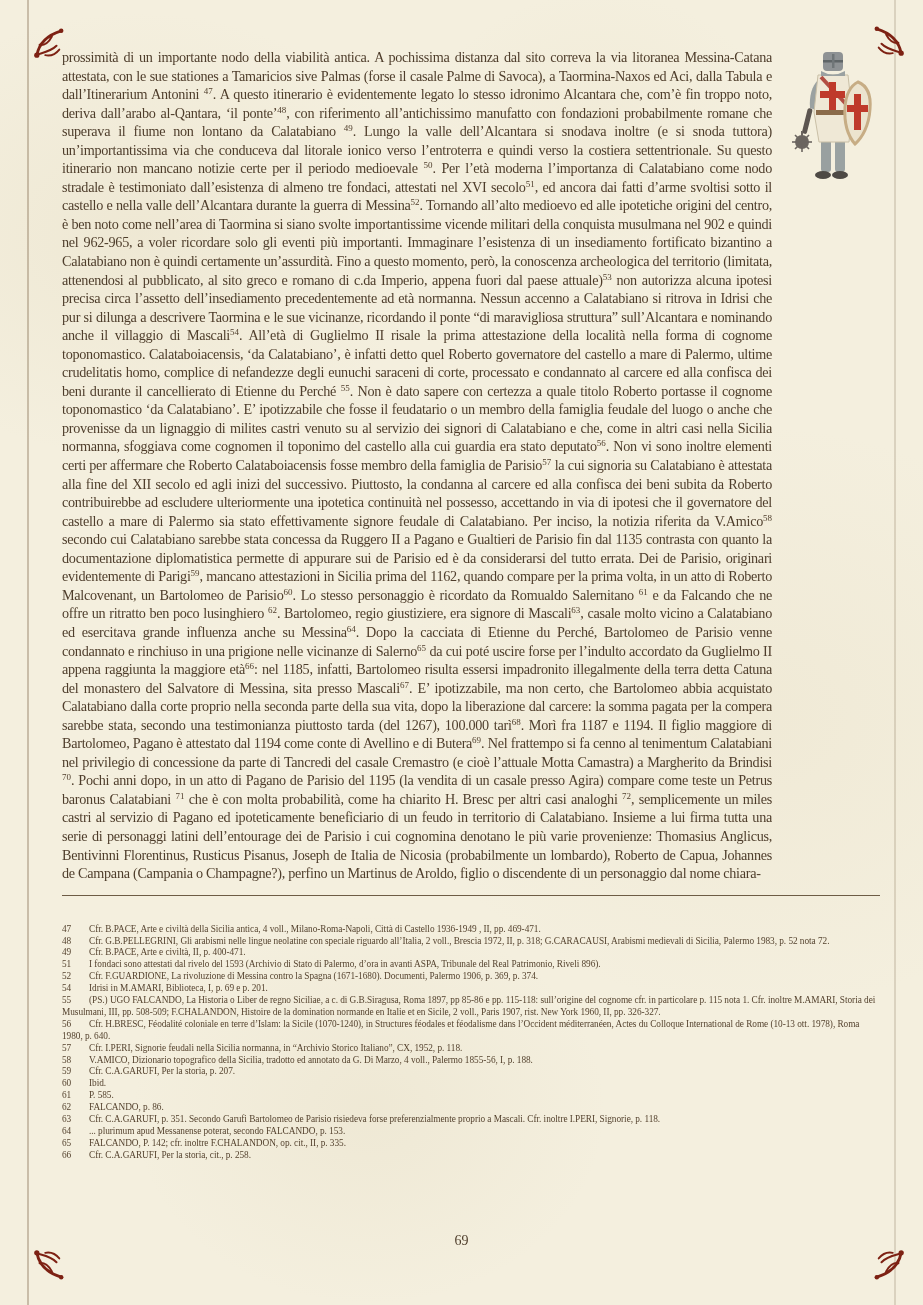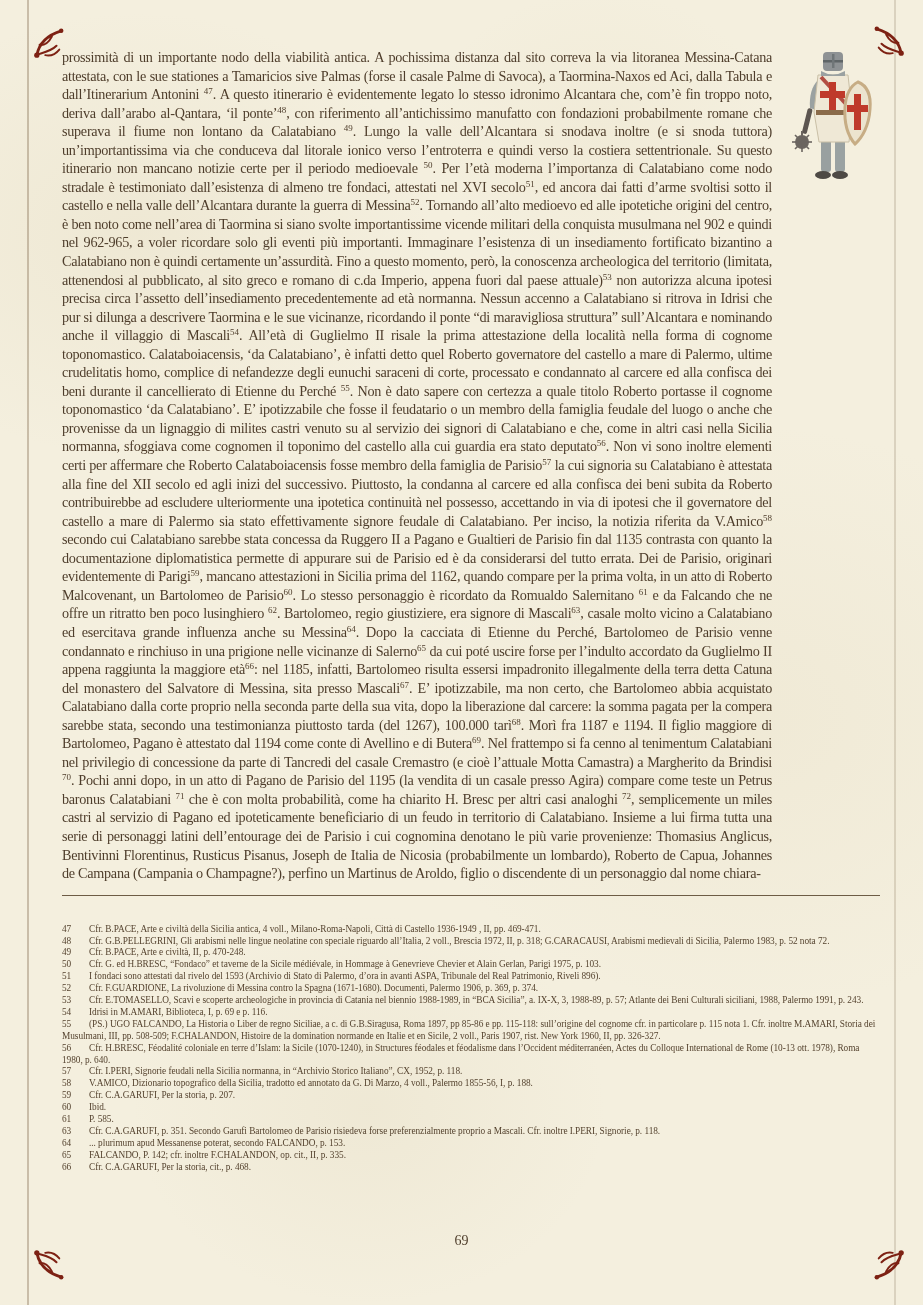--- a/index.html
+++ b/index.html
@@ -169,34 +169,33 @@
       <rect x="59" y="55" width="21" height="7" fill="#bf3a2b"></rect>
     </svg>
 
     <p class="bodytext">prossimità di un importante nodo della viabilità antica. A pochissima distanza dal sito correva la via litoranea Messina-Catana attestata, con le sue stationes a Tamaricios sive Palmas (forse il casale Palme di Savoca), a Taormina-Naxos ed Aci, dalla Tabula e dall’Itinerarium Antonini <sup>47</sup>. A questo itinerario è evidentemente legato lo stesso idronimo Alcantara che, com’è fin troppo noto, deriva dall’arabo al-Qantara, ‘il ponte’<sup>48</sup>, con riferimento all’antichissimo manufatto con fondazioni probabilmente romane che superava il fiume non lontano da Calatabiano <sup>49</sup>. Lungo la valle dell’Alcantara si snodava inoltre (e si snoda tuttora) un’importantissima via che conduceva dal litorale ionico verso l’entroterra e quindi verso la costiera settentrionale. Su questo itinerario non mancano notizie certe per il periodo medioevale <sup>50</sup>. Per l’età moderna l’importanza di Calatabiano come nodo stradale è testimoniato dall’esistenza di almeno tre fondaci, attestati nel XVI secolo<sup>51</sup>, ed ancora dai fatti d’arme svoltisi sotto il castello e nella valle dell’Alcantara durante la guerra di Messina<sup>52</sup>. Tornando all’alto medioevo ed alle ipotetiche origini del centro, è ben noto come nell’area di Taormina si siano svolte importantissime vicende militari della conquista musulmana nel 902 e quindi nel 962-965, a voler ricordare solo gli eventi più importanti. Immaginare l’esistenza di un insediamento fortificato bizantino a Calatabiano non è quindi certamente un’assurdità. Fino a questo momento, però, la conoscenza archeologica del territorio (limitata, attenendosi al pubblicato, al sito greco e romano di c.da Imperio, appena fuori dal paese attuale)<sup>53</sup> non autorizza alcuna ipotesi precisa circa l’assetto dell’insediamento precedentemente ad età normanna. Nessun accenno a Calatabiano si ritrova in Idrisi che pur si dilunga a descrivere Taormina e le sue vicinanze, ricordando il ponte “di maravigliosa struttura” sull’Alcantara e nominando anche il villaggio di Mascali<sup>54</sup>. All’età di Guglielmo II risale la prima attestazione della località nella forma di cognome toponomastico. Calataboiacensis, ‘da Calatabiano’, è infatti detto quel Roberto governatore del castello a mare di Palermo, ultime crudelitatis homo, complice di nefandezze degli eunuchi saraceni di corte, processato e condannato al carcere ed alla confisca dei beni durante il cancellierato di Etienne du Perché <sup>55</sup>. Non è dato sapere con certezza a quale titolo Roberto portasse il cognome toponomastico ‘da Calatabiano’. E’ ipotizzabile che fosse il feudatario o un membro della famiglia feudale del luogo o anche che provenisse da un lignaggio di milites castri venuto su al servizio dei signori di Calatabiano e che, come in altri casi nella Sicilia normanna, sfoggiava come cognomen il toponimo del castello alla cui guardia era stato deputato<sup>56</sup>. Non vi sono inoltre elementi certi per affermare che Roberto Calataboiacensis fosse membro della famiglia de Parisio<sup>57</sup> la cui signoria su Calatabiano è attestata alla fine del XII secolo ed agli inizi del successivo. Piuttosto, la condanna al carcere ed alla confisca dei beni subita da Roberto contribuirebbe ad escludere ulteriormente una ipotetica continuità nel possesso, accettando in via di ipotesi che il governatore del castello a mare di Palermo sia stato effettivamente signore feudale di Calatabiano. Per inciso, la notizia riferita da V.Amico<sup>58</sup> secondo cui Calatabiano sarebbe stata concessa da Ruggero II a Pagano e Gualtieri de Parisio fin dal 1135 contrasta con quanto la documentazione diplomatistica permette di appurare sui de Parisio ed è da considerarsi del tutto errata. Dei de Parisio, originari evidentemente di Parigi<sup>59</sup>, mancano attestazioni in Sicilia prima del 1162, quando compare per la prima volta, in un atto di Roberto Malcovenant, un Bartolomeo de Parisio<sup>60</sup>. Lo stesso personaggio è ricordato da Romualdo Salernitano <sup>61</sup> e da Falcando che ne offre un ritratto ben poco lusinghiero <sup>62</sup>. Bartolomeo, regio giustiziere, era signore di Mascali<sup>63</sup>, casale molto vicino a Calatabiano ed esercitava grande influenza anche su Messina<sup>64</sup>. Dopo la cacciata di Etienne du Perché, Bartolomeo de Parisio venne condannato e rinchiuso in una prigione nelle vicinanze di Salerno<sup>65</sup> da cui poté uscire forse per l’indulto accordato da Guglielmo II appena raggiunta la maggiore età<sup>66</sup>: nel 1185, infatti, Bartolomeo risulta essersi impadronito illegalmente della terra detta Catuna del monastero del Salvatore di Messina, sita presso Mascali<sup>67</sup>. E’ ipotizzabile, ma non certo, che Bartolomeo abbia acquistato Calatabiano dalla corte proprio nella seconda parte della sua vita, dopo la liberazione dal carcere: la somma pagata per la compera sarebbe stata, secondo una testimonianza piuttosto tarda (del 1267), 100.000 tarì<sup>68</sup>. Morì fra 1187 e 1194. Il figlio maggiore di Bartolomeo, Pagano è attestato dal 1194 come conte di Avellino e di Butera<sup>69</sup>. Nel frattempo si fa cenno al tenimentum Calatabiani nel privilegio di concessione da parte di Tancredi del casale Cremastro (e cioè l’attuale Motta Camastra) a Margherito da Brindisi <sup>70</sup>. Pochi anni dopo, in un atto di Pagano de Parisio del 1195 (la vendita di un casale presso Agira) compare come teste un Petrus baronus Calatabiani <sup>71</sup> che è con molta probabilità, come ha chiarito H. Bresc per altri casi analoghi <sup>72</sup>, semplicemente un miles castri al servizio di Pagano ed ipoteticamente beneficiario di un feudo in territorio di Calatabiano. Insieme a lui firma tutta una serie di personaggi latini dell’entourage dei de Parisio i cui cognomina denotano le più varie provenienze: Thomasius Anglicus, Bentivinni Florentinus, Rusticus Pisanus, Joseph de Italia de Nicosia (probabilmente un lombardo), Roberto de Capua, Johannes de Campana (Campania o Champagne?), perfino un Martinus de Aroldo, figlio o discendente di un personaggio dal nome chiara-</p>
 
     <hr class="fn-rule">
 
     <div class="footnotes">
         <p class="fn"><span class="fn-num">47</span><span>Cfr. B.PACE, Arte e civiltà  della Sicilia antica, 4 voll., Milano-Roma-Napoli, Città di Castello 1936-1949 , II, pp. 469-471.</span></p>
         <p class="fn"><span class="fn-num">48</span><span>Cfr. G.B.PELLEGRINI,  Gli arabismi nelle lingue neolatine con speciale riguardo all’Italia, 2 voll., Brescia 1972, II, p. 318; G.CARACAUSI, Arabismi medievali di Sicilia, Palermo 1983, p. 52 nota 72.</span></p>
-        <p class="fn"><span class="fn-num">49</span><span>Cfr. B.PACE, Arte e civiltà, II, p. 470-248.</span></p>
-        <p class="fn"><span class="fn-num">50</span><span>Cfr. G. ed H.BRESC, “Fondaco” et taverne de la Sicile médiévale, in Hommage à Genevrieve Chevier et Alain Gerlan, Parigi 1975, p. 103.</span></p>
+        <p class="fn"><span class="fn-num">49</span><span>Cfr. B.PACE, Arte e civiltà, II, p. 400-471.</span></p>
         <p class="fn"><span class="fn-num">51</span><span>I fondaci sono attestati dal rivelo del 1593 (Archivio di Stato di Palermo, d’ora in avanti ASPA, Tribunale del Real Patrimonio, Riveli 896).</span></p>
         <p class="fn"><span class="fn-num">52</span><span>Cfr. F.GUARDIONE, La rivoluzione di Messina contro la Spagna (1671-1680). Documenti, Palermo 1906, p. 369, p. 374.</span></p>
-        <p class="fn"><span class="fn-num">53</span><span>Cfr. E.TOMASELLO, Scavi e scoperte archeologiche in provincia di Catania nel biennio  1988-1989, in “BCA Sicilia”, a. IX-X, 3, 1988-89, p. 57; Atlante dei Beni Culturali siciliani, 1988, Palermo 1991, p. 243.</span></p>
-        <p class="fn"><span class="fn-num">54</span><span>Idrisi in M.AMARI, Biblioteca, I, p. 69 e p. 116.</span></p>
+        <p class="fn"><span class="fn-num">54</span><span>Idrisi in M.AMARI, Biblioteca, I, p. 69 e p. 201.</span></p>
         <p class="fn"><span class="fn-num">55</span><span>(PS.) UGO FALCANDO, La Historia o Liber de regno Siciliae, a c. di G.B.Siragusa, Roma 1897, pp 85-86 e pp. 115-118: sull’origine del cognome cfr. in particolare p. 115 nota 1. Cfr. inoltre M.AMARI, Storia dei Musulmani, III, pp. 508-509;  F.CHALANDON, Histoire de la domination normande en Italie et en Sicile, 2 voll., Paris 1907, rist. New York 1960, II, pp. 326-327.</span></p>
         <p class="fn"><span class="fn-num">56</span><span>Cfr. H.BRESC, Féodalité coloniale en terre d’Islam: la Sicile (1070-1240), in Structures féodales et féodalisme dans l’Occident méditerranéen, Actes du Colloque International de Rome (10-13 ott. 1978), Roma 1980, p. 640.</span></p>
         <p class="fn"><span class="fn-num">57</span><span>Cfr. I.PERI, Signorie feudali nella Sicilia normanna, in “Archivio Storico Italiano”,  CX, 1952, p. 118.</span></p>
         <p class="fn"><span class="fn-num">58</span><span>V.AMICO, Dizionario topografico della Sicilia, tradotto ed annotato da G. Di Marzo, 4 voll., Palermo 1855-56, I, p. 188.</span></p>
         <p class="fn"><span class="fn-num">59</span><span>Cfr. C.A.GARUFI, Per la storia, p. 207.</span></p>
         <p class="fn"><span class="fn-num">60</span><span>Ibid.</span></p>
         <p class="fn"><span class="fn-num">61</span><span>P. 585.</span></p>
+        <p class="fn"><span class="fn-num">62</span><span>FALCANDO, p. 86.</span></p>
         <p class="fn"><span class="fn-num">63</span><span>Cfr. C.A.GARUFI, p. 351. Secondo Garufi Bartolomeo de Parisio risiedeva forse preferenzialmente proprio a Mascali. Cfr. inoltre I.PERI, Signorie, p. 118.</span></p>
         <p class="fn"><span class="fn-num">64</span><span>... plurimum apud Messanense poterat, secondo FALCANDO, p. 153.</span></p>
         <p class="fn"><span class="fn-num">65</span><span>FALCANDO, P. 142; cfr. inoltre F.CHALANDON, op. cit., II, p. 335.</span></p>
-        <p class="fn"><span class="fn-num">66</span><span>Cfr. C.A.GARUFI, Per la storia, cit., p. 468.</span></p>
+        <p class="fn"><span class="fn-num">66</span><span>Cfr. C.A.GARUFI, Per la storia, cit., p. 258.</span></p>
       </div>
   </div>
 
   <div class="page-number">69</div>
 </div>
 
 </body></html>

